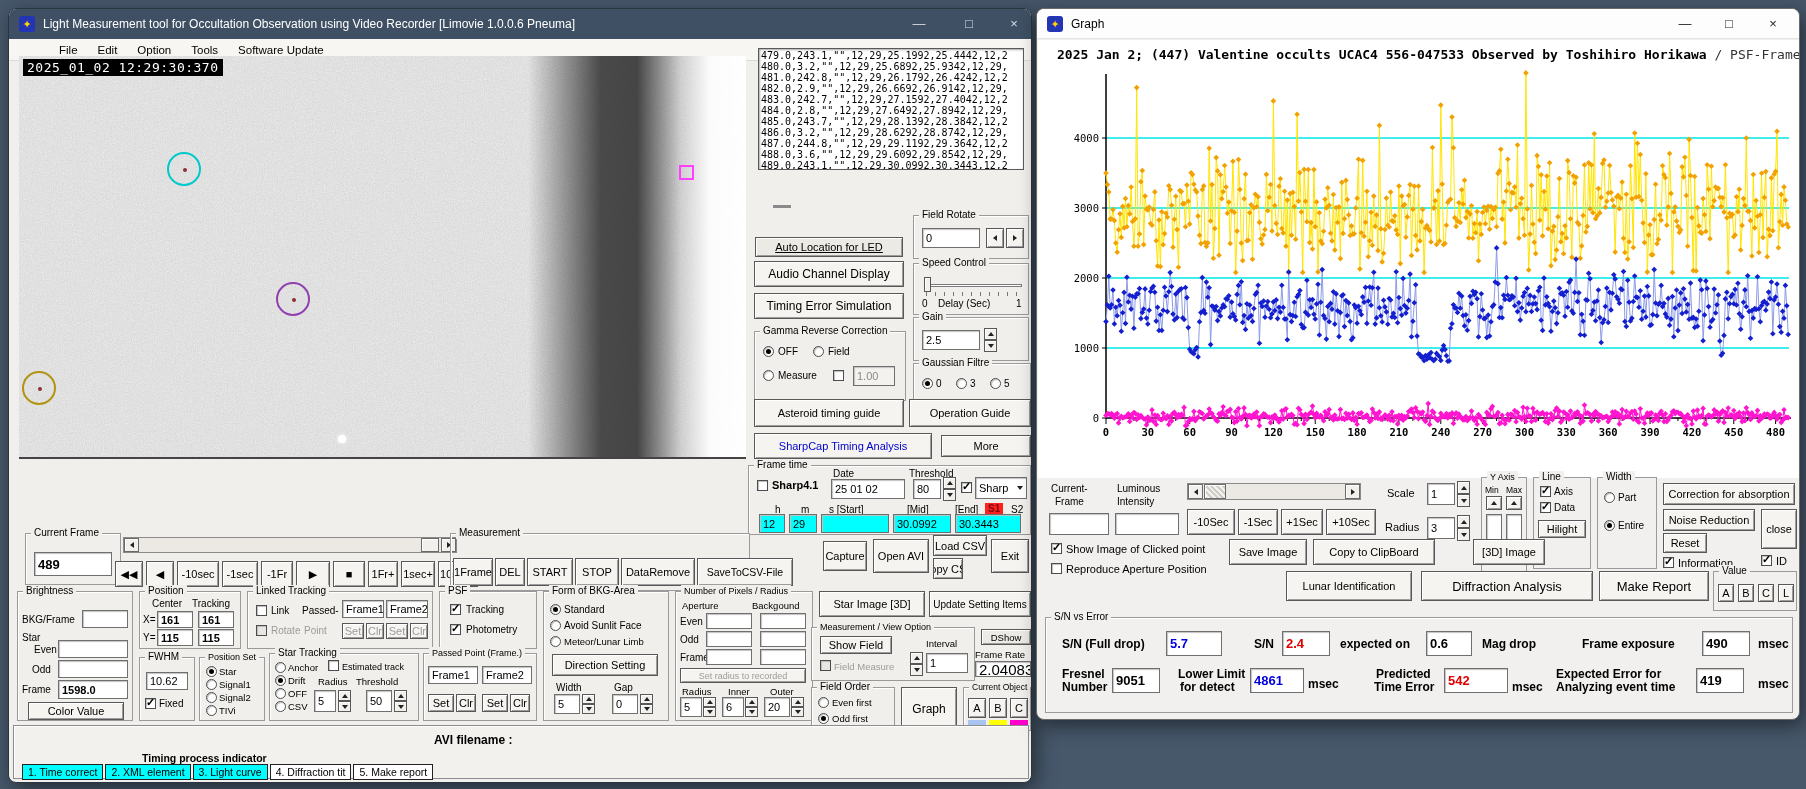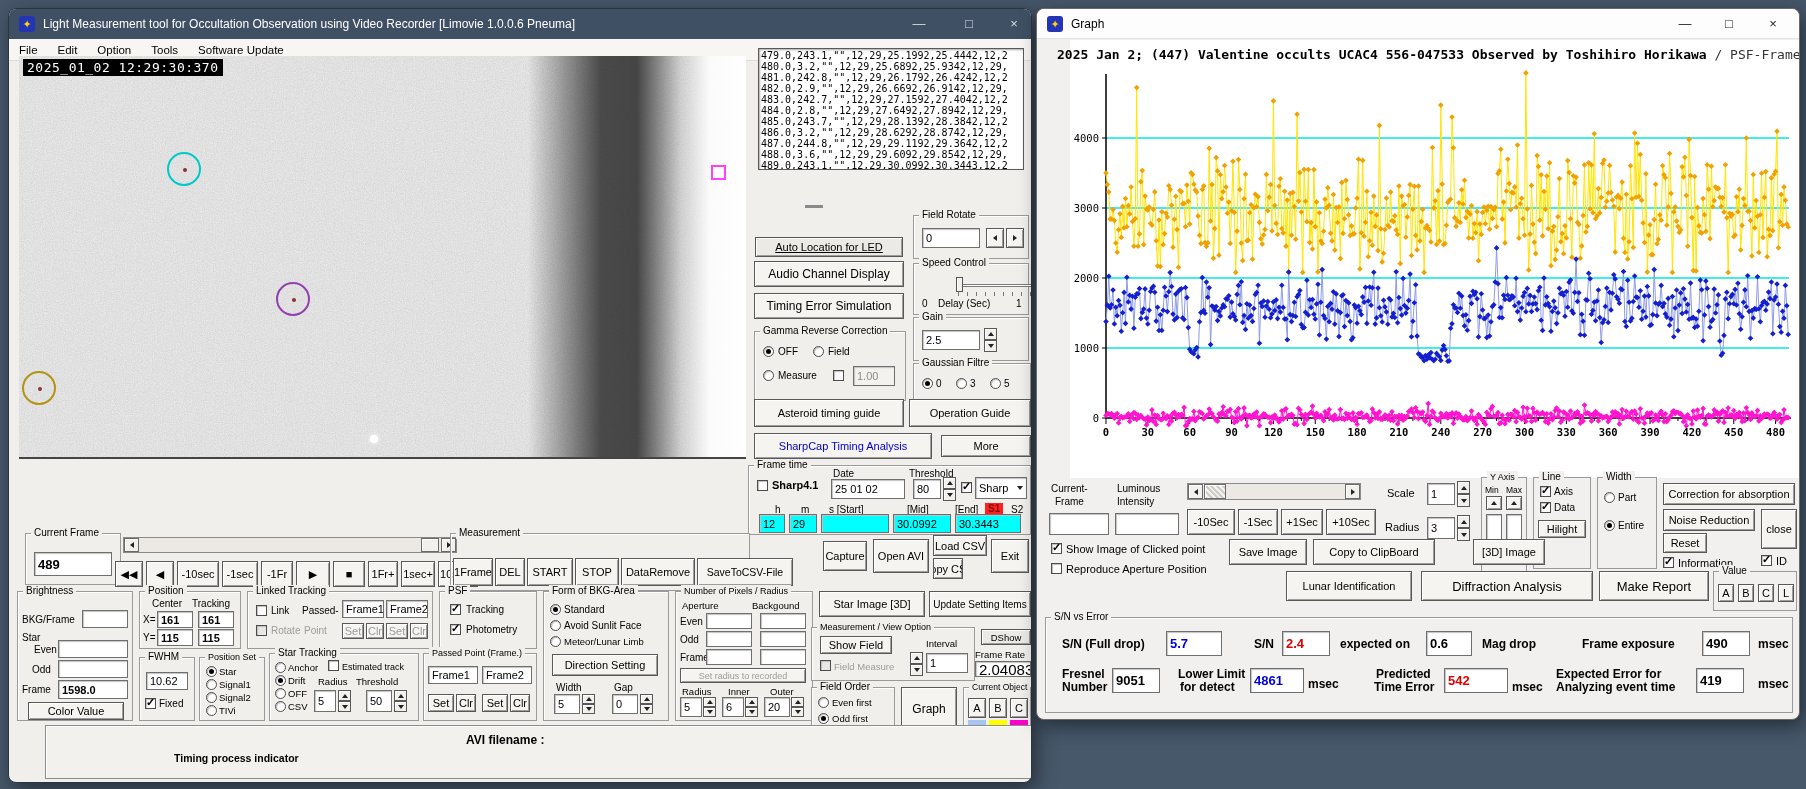--- a/index.html
+++ b/index.html
@@ -1,30 +1,30 @@
 <!DOCTYPE html>
 <html><head>
 <meta charset="utf-8">
 <style>
   * { box-sizing:border-box; margin:0; padding:0; }
   html,body { width:1806px; height:789px; }
   body { background:#47586b; font-family:"Liberation Sans",sans-serif; position:relative; overflow:hidden; font-size:11px; color:#000; }
-  .abs { position:absolute;margin-left:32px; }
+  .abs { position:absolute; }
   .win { position:absolute; border-radius:8px; box-shadow:4px 6px 20px rgba(0,0,0,.5); overflow:hidden; }
   #limovie-win { left:8px; top:8px; width:1024px; height:775px; background:#f0efeb; border:1px solid #2a3542; }
   #graph-win { left:1036px; top:8px; width:764px; height:712px; background:#f1f0ee; border:1px solid #6a6a6a; }
   .titlebar { position:absolute; left:0; top:0; right:0; height:30px; display:flex; align-items:center; }
   #limovie-win .titlebar { background:#3f5064; color:#fff; }
   #graph-win .titlebar { background:#fdfdfd; color:#000; border-bottom:1px solid #e4e4e4; }
   .appicon { width:16px; height:16px; margin:0 8px 0 10px; background:#2335b5; border-radius:3px; color:#ffd400; font-size:11px; line-height:16px; text-align:center; flex:none; }
   .wtitle { font-size:12px; white-space:nowrap; }
   .wbtn { position:absolute; top:0; width:40px; height:30px; text-align:center; line-height:30px; font-size:13px; }
   #limovie-win .wbtn { color:#d7dde4; }
   #graph-win .wbtn { color:#222; }
-  .menubar { position:absolute; left:0; top:30px; right:0; height:22px; background:#f7f6f2; border-bottom:1px solid #dcdcd8; display:flex; align-items:center; }
+  .menubar { position:absolute; left:0; top:30px; right:0; height:22px; background:#f7f6f2; border-bottom:1px solid #dcdcd8; display:flex; align-items:center;padding-left:40px; }
   .mitem { padding:0 10px; font-size:11.5px; }
   .grp { position:absolute; border:1px solid #9a9a9a; box-shadow:inset 1px 1px 0 #fff; }
   .leg { position:absolute; top:-7px; left:5px; background:#f0efeb; padding:0 3px; font-size:10px; white-space:nowrap; line-height:12px; }
   .b { position:absolute; background:#f5f4f0; border:1px solid #585858; box-shadow:inset 1px 1px 0 #fff, inset -1px -1px 0 #9d9d9d; font-size:11px; display:flex; align-items:center; justify-content:center; white-space:nowrap; overflow:hidden; cursor:default; }
   .b.dis { color:#9b9b9b; }
   .tb { position:absolute; background:#fff; border:1px solid #6f6f6f; box-shadow:inset 1px 1px 1px #c2c2c2; font-size:11px; display:flex; align-items:center; padding:0 3px; white-space:nowrap; overflow:hidden; }
   .tb.bold { font-weight:bold; }
   .tb.cyan { background:#00ffff; }
   .tb.ro { background:#f3f2ee; color:#8a8a8a; }
   .lbl { position:absolute; font-size:10px; white-space:nowrap; line-height:12px; }
@@ -491,20 +491,27 @@
     <div class="b" style="left:25px;top:10px;width:18px;height:20px">B</div>
     <div class="b" style="left:46px;top:10px;width:18px;height:20px">C</div>
     <div class="colorbar" style="left:4px;top:32px;background:#a8c4f0"></div>
     <div class="colorbar" style="left:25px;top:32px;background:#ffff00"></div>
     <div class="colorbar" style="left:46px;top:32px;background:#ff00cc"></div>
   </div>
 
   <div class="abs" style="left:4px;top:716px;width:1016px;height:54px;background:#f2f1ed;border:1px solid #8c8c8c;box-shadow:inset 1px 1px 0 #fff">
     <span class="lbl bold" style="left:420px;top:8px;font-size:12px">AVI filename :</span>
     <span class="lbl bold" style="left:128px;top:26px;font-size:10.5px">Timing process indicator</span>
+    <div class="steps" style="left:8px;top:38px">
+      <span class="step done">1. Time correct</span>
+      <span class="step done">2. XML element</span>
+      <span class="step done">3. Light curve</span>
+      <span class="step">4. Diffraction tit</span>
+      <span class="step">5. Make report</span>
+    </div>
   </div>
 </div>
 
 <div class="win" id="graph-win">
   <div class="titlebar">
     <div class="appicon">✦</div>
     <div class="wtitle">Graph</div>
     <div class="wbtn" style="left:628px">—</div>
     <div class="wbtn" style="left:672px">□</div>
     <div class="wbtn" style="left:716px">×</div>

